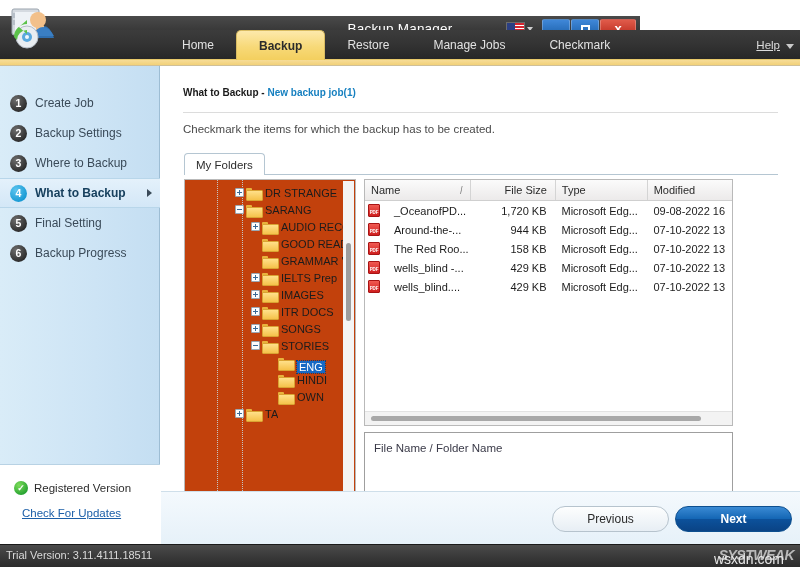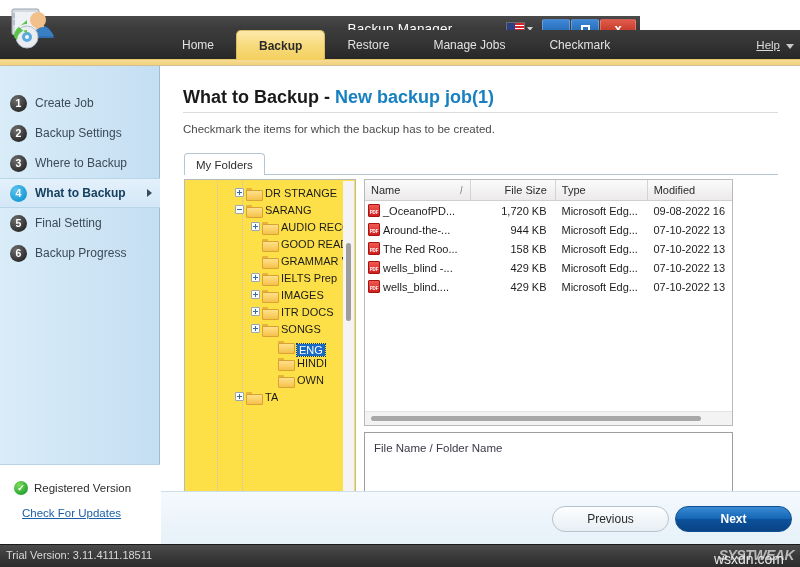--- a/index.html
+++ b/index.html
@@ -163,21 +163,21 @@
   }
 
   
   .content {
     position: absolute; left: 161px; top: 66px;
     width: 639px; height: 478px;
     background: #ffffff;
   }
   .page-title {
     position: absolute; left: 22px; top: 21px;
-    font-size: 18px; font-weight: bold; color: #1a1a1a;
+    font-size: 10px; font-weight: bold; color: #1a1a1a;
   }
   .page-title .accent { color: #1780c0; }
   .title-rule {
     position: absolute; left: 22px; top: 46px; width: 595px; height: 1px;
     background: #dcdcdc;
   }
   .subtitle {
     position: absolute; left: 22px; top: 57px;
     font-size: 11.5px; color: #4a4a4a;
   }
@@ -201,21 +201,21 @@
   }
   .tabs-underline {
     position: absolute; left: 23px; top: 108px; width: 594px; height: 1px;
     background: #b5c6d2;
   }
 
   
   .tree-panel {
     position: absolute; left: 23px; top: 113px;
     width: 172px; height: 327px;
-    background: #fde047; border: 1px solid #b9b9b9;
+    background: #c2410c; border: 1px solid #b9b9b9;
     overflow: hidden;
   }
   .tree-inner {
     position: absolute; left: 0; top: 4px; width: 172px;
   }
   .tnode {
     display: flex; align-items: center; height: 17px;
     white-space: nowrap; font-size: 11px; color: #1c1c1c;
     position: relative;
   }
@@ -302,21 +302,21 @@
   .hcell.c-mod  { width: 90px; border-right: none; }
   .sort-asc {
     position: absolute; right: 7px; font-size: 10px; color: #6a6a6a;
     transform: scaleX(.8);
   }
   .frow { display: flex; height: 19px; align-items: center; }
   .fcell {
     font-size: 11px; color: #1c1c1c; white-space: nowrap; overflow: hidden;
     display: flex; align-items: center;
   }
-  .fcell.c-name { width: 113px; padding-left: 3px; gap: 3px; }
+  .fcell.c-name { width: 113px; padding-left: 3px; gap: 14px; }
   .fcell.c-size { width: 90px; justify-content: flex-end; padding-right: 9px; }
   .fcell.c-type { width: 98px; padding-left: 6px; }
   .fcell.c-mod  { width: 90px; padding-left: 6px; }
   .pdf-icon {
     width: 12px; height: 13px; flex: none;
     background: linear-gradient(to bottom,#f05a52,#cf1f1f);
     border: 1px solid #a81414; border-radius: 1px;
     color: #fff; font-size: 4.5px; font-weight: bold;
     display: flex; align-items: flex-end; justify-content: center;
     padding-bottom: 1px; letter-spacing: -.2px;
@@ -561,20 +561,25 @@
           <span class="folder"></span>
           <span class="tlabel">ITR DOCS</span>
         </div>
 
         <div class="tnode" style="padding-left:66px">
           <span class="expander plus"></span>
           <span class="folder"></span>
           <span class="tlabel">SONGS</span>
         </div>
 
+        <div class="tnode" style="padding-left:66px">
+          <span class="expander"></span>
+          <span class="folder"></span>
+          <span class="tlabel">STORIES</span>
+        </div>
 
         <div class="tnode" style="padding-left:82px">
           <span class="expander none"></span>
           <span class="folder"></span>
           <span class="tlabel selected">ENG</span>
         </div>
 
         <div class="tnode" style="padding-left:82px">
           <span class="expander none"></span>
           <span class="folder"></span>

